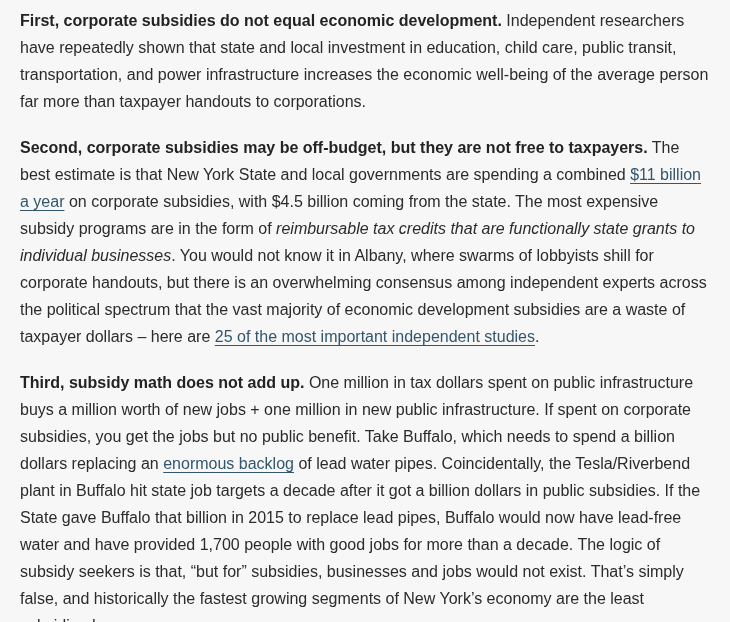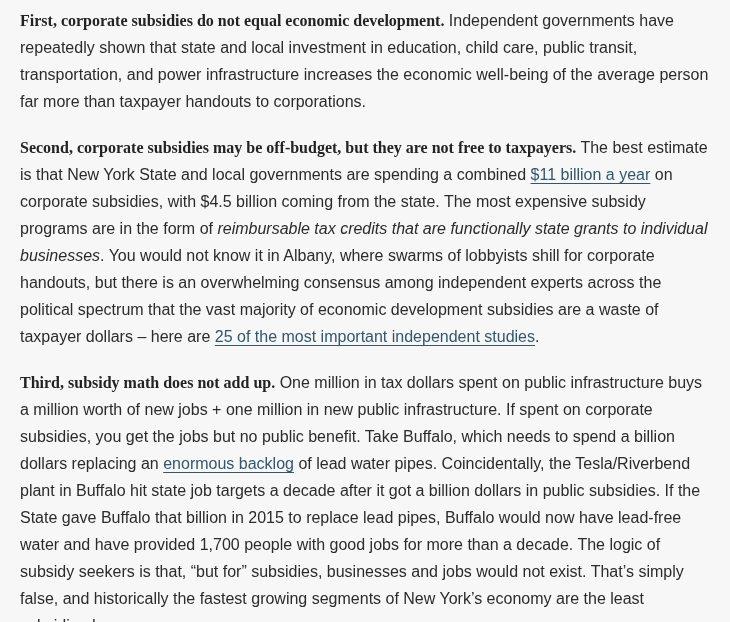--- a/index.html
+++ b/index.html
@@ -18,34 +18,34 @@
     font-size: 16px;
     line-height: 27px;
     padding: 7px 20px 10px 20px;
     overflow: hidden;
     -webkit-font-smoothing: antialiased;
   }
   article p {
     margin: 0 0 19px 0;
   }
   article p:last-child { margin-bottom: 0; }
-  strong { font-weight: 700; color: #232323; font-family: Liberation Serif, serif; }
+  strong { font-weight: 700; color: #232323; }
   em { font-style: italic; }
   a {
     color: var(--link);
     text-decoration: underline;
     text-decoration-thickness: 1px;
     text-underline-offset: 3px;
     cursor: pointer;
   }
 </style>
 </head>
 <body>
 
 <article>
 
-  <p><strong>First, corporate subsidies do not equal economic development.</strong><span> Independent governments have repeatedly shown that state and local investment in education, child care, public transit, transportation, and power infrastructure increases the economic well-being of the average person far more than taxpayer handouts to corporations.</span></p>
+  <p><strong>First, corporate subsidies do not equal economic development.</strong><span> Independent researchers have repeatedly shown that state and local investment in education, child care, public transit, transportation, and power infrastructure increases the economic well-being of the average person far more than taxpayer handouts to corporations.</span></p>
 
   <p><strong>Second, corporate subsidies may be off-budget, but they are not free to taxpayers.</strong><span> The best estimate is that New York State and local governments are spending a combined </span><a href="#">$11 billion a year</a><span> on corporate subsidies, with $4.5 billion coming from the state. The most expensive subsidy programs are in the form of </span><em>reimbursable tax credits that are functionally state grants to individual businesses</em><span>. You would not know it in Albany, where swarms of lobbyists shill for corporate handouts, but there is an overwhelming consensus among independent experts across the political spectrum that the vast majority of economic development subsidies are a waste of taxpayer dollars – here are </span><a href="#">25 of the most important independent studies</a><span>.</span></p>
 
   <p><strong>Third, subsidy math does not add up.</strong><span> One million in tax dollars spent on public infrastructure buys a million worth of new jobs + one million in new public infrastructure. If spent on corporate subsidies, you get the jobs but no public benefit. Take Buffalo, which needs to spend a billion dollars replacing an </span><a href="#">enormous backlog</a><span> of lead water pipes. Coincidentally, the Tesla/Riverbend plant in Buffalo hit state job targets a decade after it got a billion dollars in public subsidies. If the State gave Buffalo that billion in 2015 to replace lead pipes, Buffalo would now have lead-free water and have provided 1,700 people with good jobs for more than a decade. The logic of subsidy seekers is that, “but for” subsidies, businesses and jobs would not exist. That’s simply false, and historically the fastest growing segments of New York’s economy are the least subsidized.</span></p>
 
 </article>
 
 </body></html>

